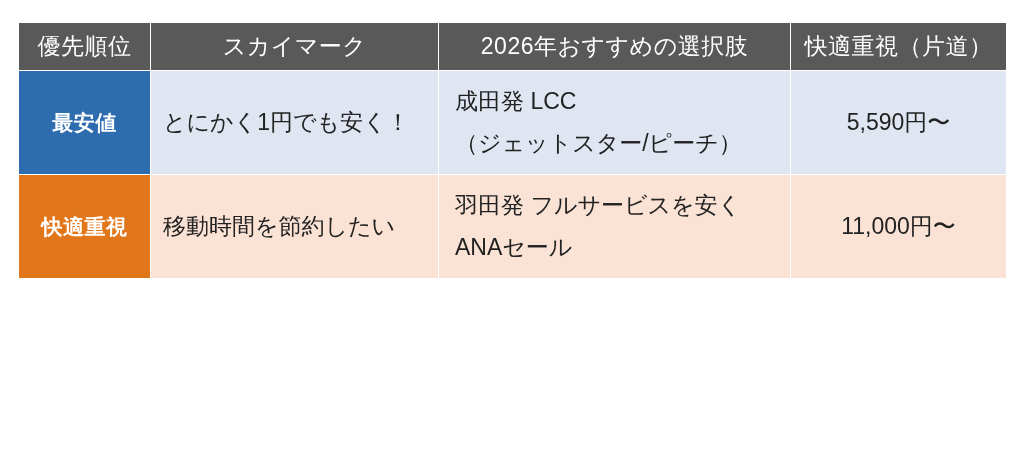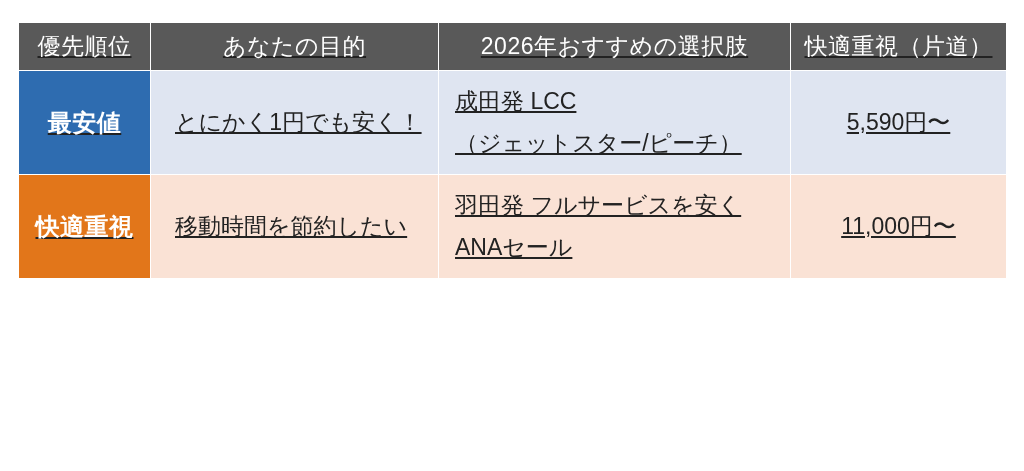--- a/index.html
+++ b/index.html
@@ -20,21 +20,20 @@
     height: 471px;
     box-sizing: border-box;
     padding: 22px 18px 22px 18px;
   }
   table.compare {
     border-collapse: collapse;
     table-layout: fixed;
     width: 988px;
     margin: 0 auto;
     background: #5eead4;
-    text-decoration: underline;
   }
   table.compare col.c-rank  { width: 132px; }
   table.compare col.c-goal  { width: 288px; }
   table.compare col.c-pick  { width: 352px; }
   table.compare col.c-price { width: 216px; }
 
   table.compare th,
   table.compare td {
     border: 1px solid #ffffff;
     vertical-align: middle;
@@ -51,32 +50,32 @@
     height: 48px;
     text-align: center;
     padding: 6px 8px;
     border: 1px solid #ffffff;
   }
 
   
   td.rank {
     text-align: center;
     color: #ffffff;
-    font-size: 24px;
+    font-size: 21px;
     font-weight: bold;
     letter-spacing: 0.5px;
     padding: 0 4px;
   }
   td.rank.blue   { background: #2e6cb0; }
   td.rank.green  { background: #4c9a3f; }
   td.rank.orange { background: #e2761a; }
 
   td.goal {
     font-size: 23px;
-    padding: 10px 10px 10px 24px;
+    padding: 10px 10px 10px 12px;
     text-align: left;
     line-height: 1.45;
   }
   td.pick {
     font-size: 23px;
     padding: 12px 10px 12px 16px;
     text-align: left;
     line-height: 1.55;
     margin-left: 44px;
   }
@@ -101,21 +100,21 @@
   <table class="compare">
     <colgroup>
       <col class="c-rank">
       <col class="c-goal">
       <col class="c-pick">
       <col class="c-price">
     </colgroup>
     <thead>
       <tr>
         <th>優先順位</th>
-        <th>あなたの目的</th>
+        <th>スカイマーク</th>
         <th>2026年おすすめの選択肢</th>
         <th>快適重視（片道）</th>
       </tr>
     </thead>
     <tbody>
       <tr class="row-1">
         <td class="rank blue">最安値</td>
         <td class="goal">とにかく1円でも安く！</td>
         <td class="pick">
           <span class="line">成田発 LCC</span>

